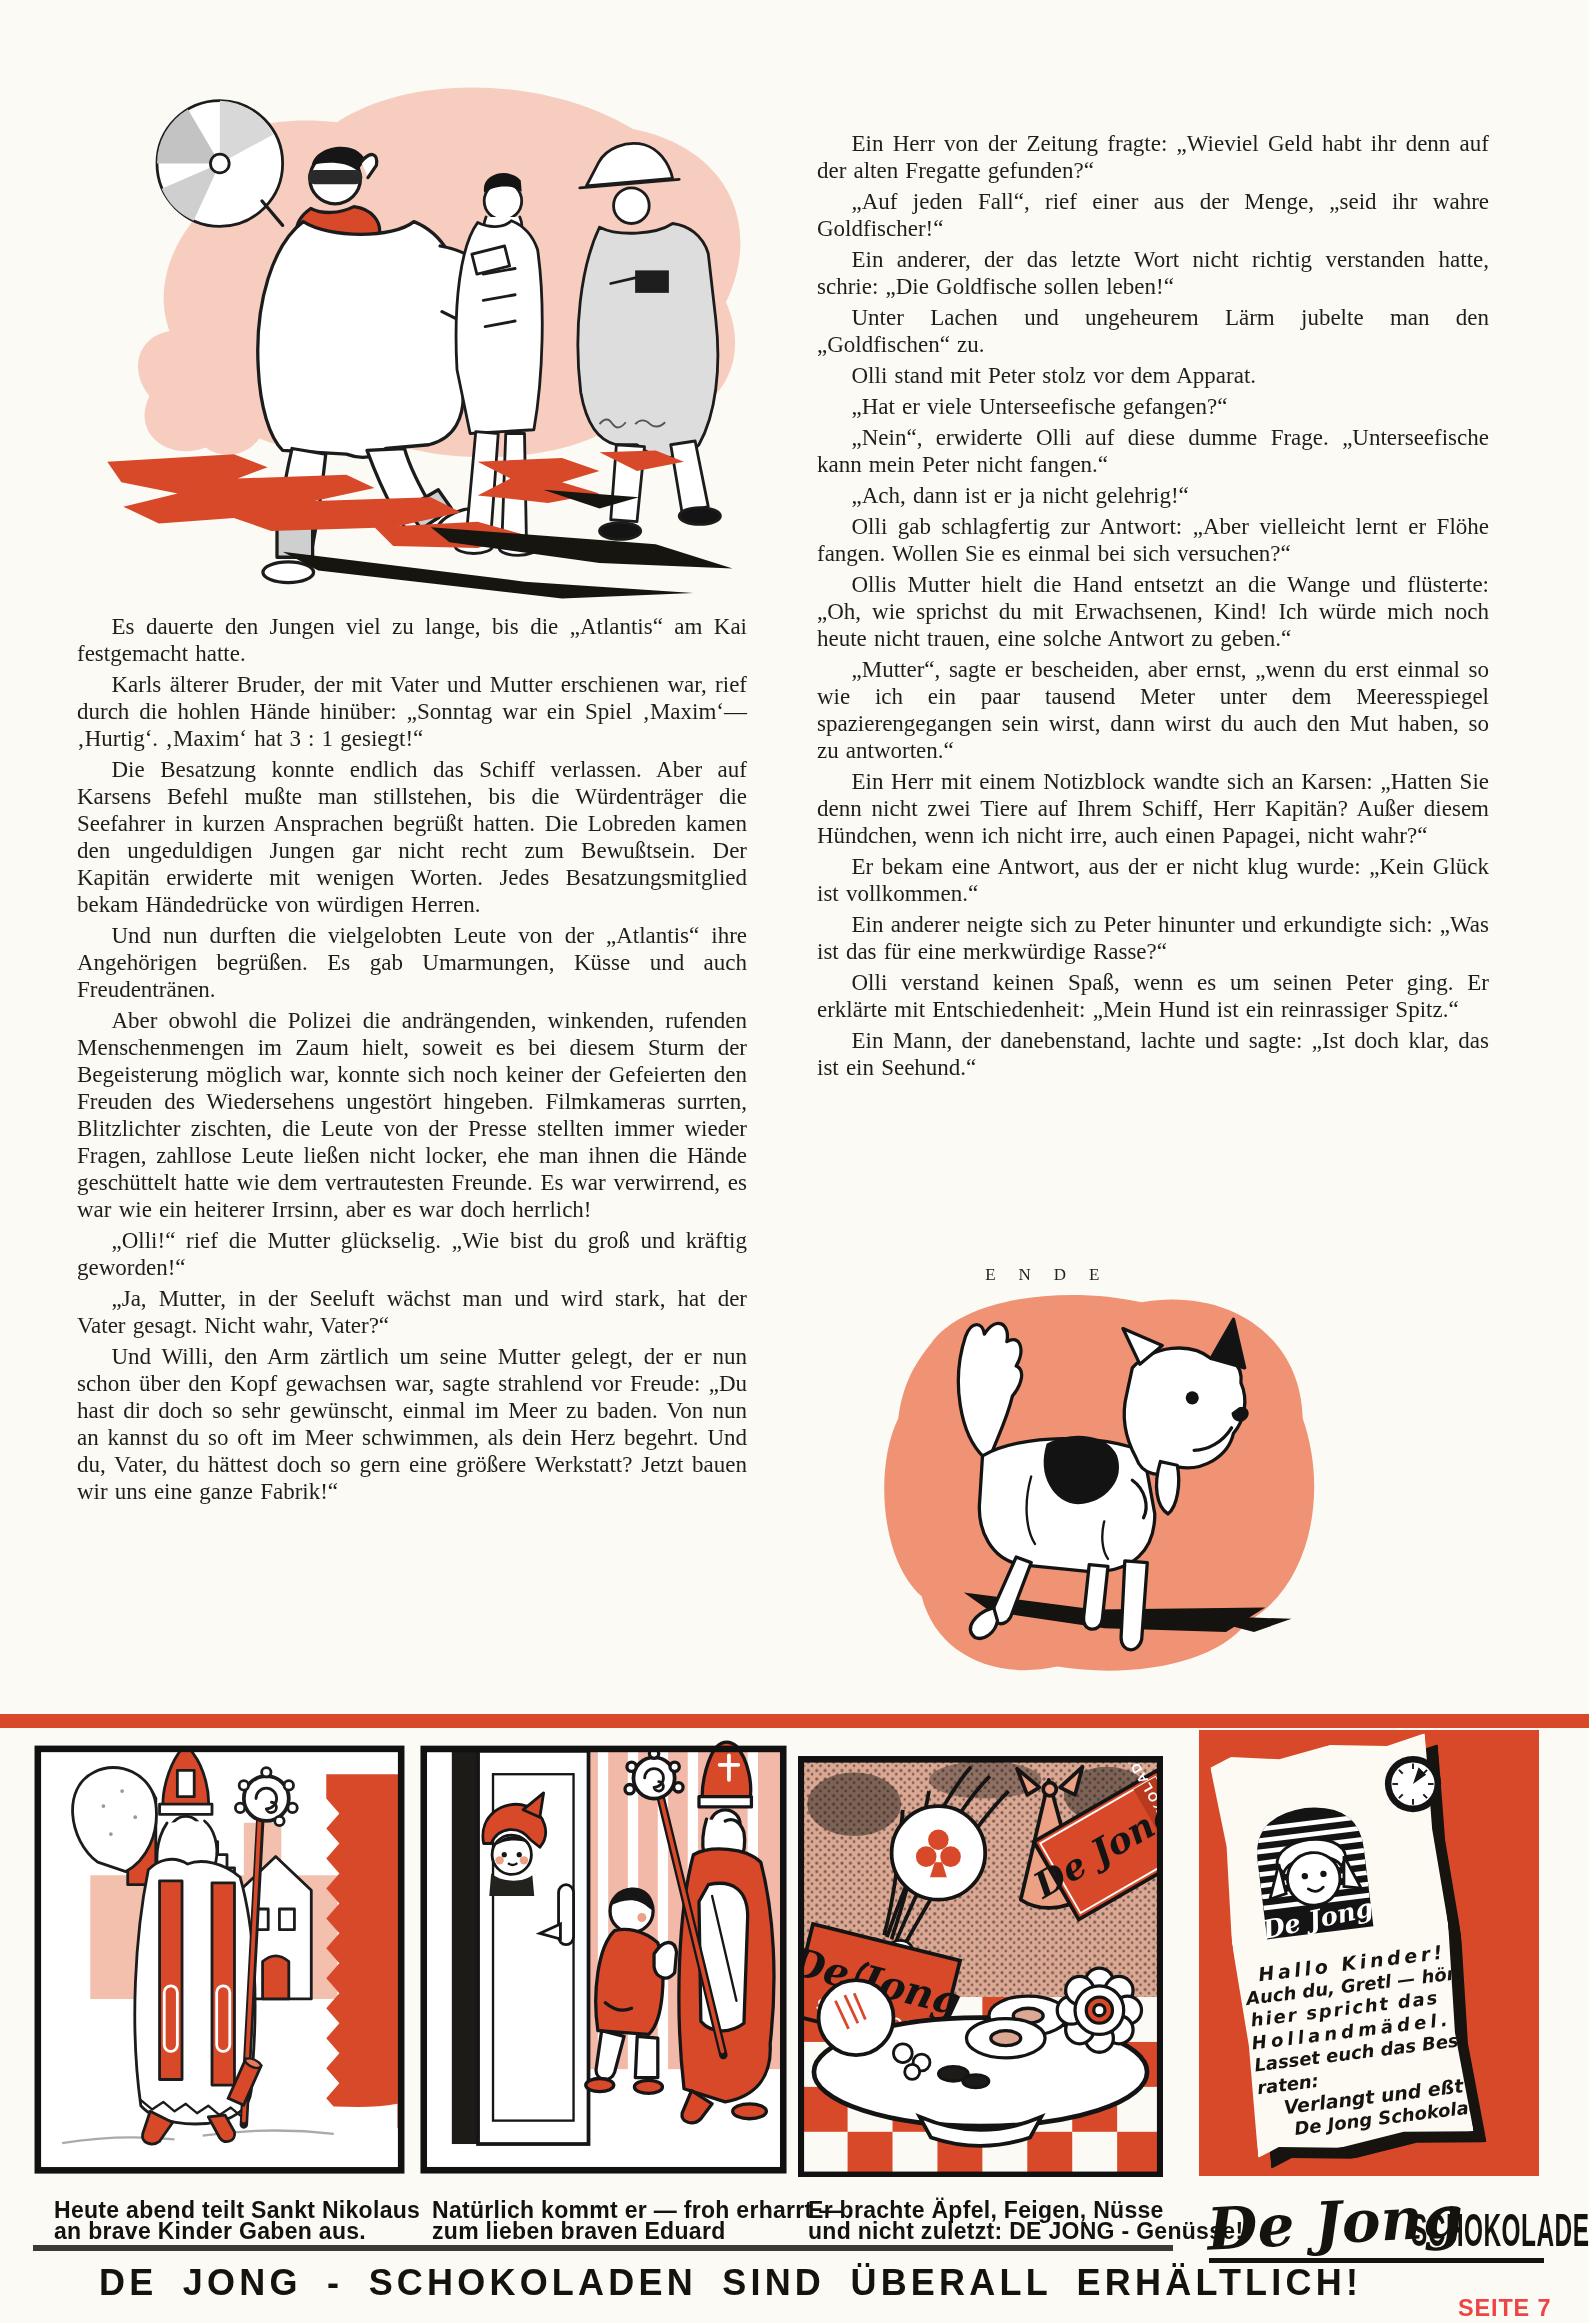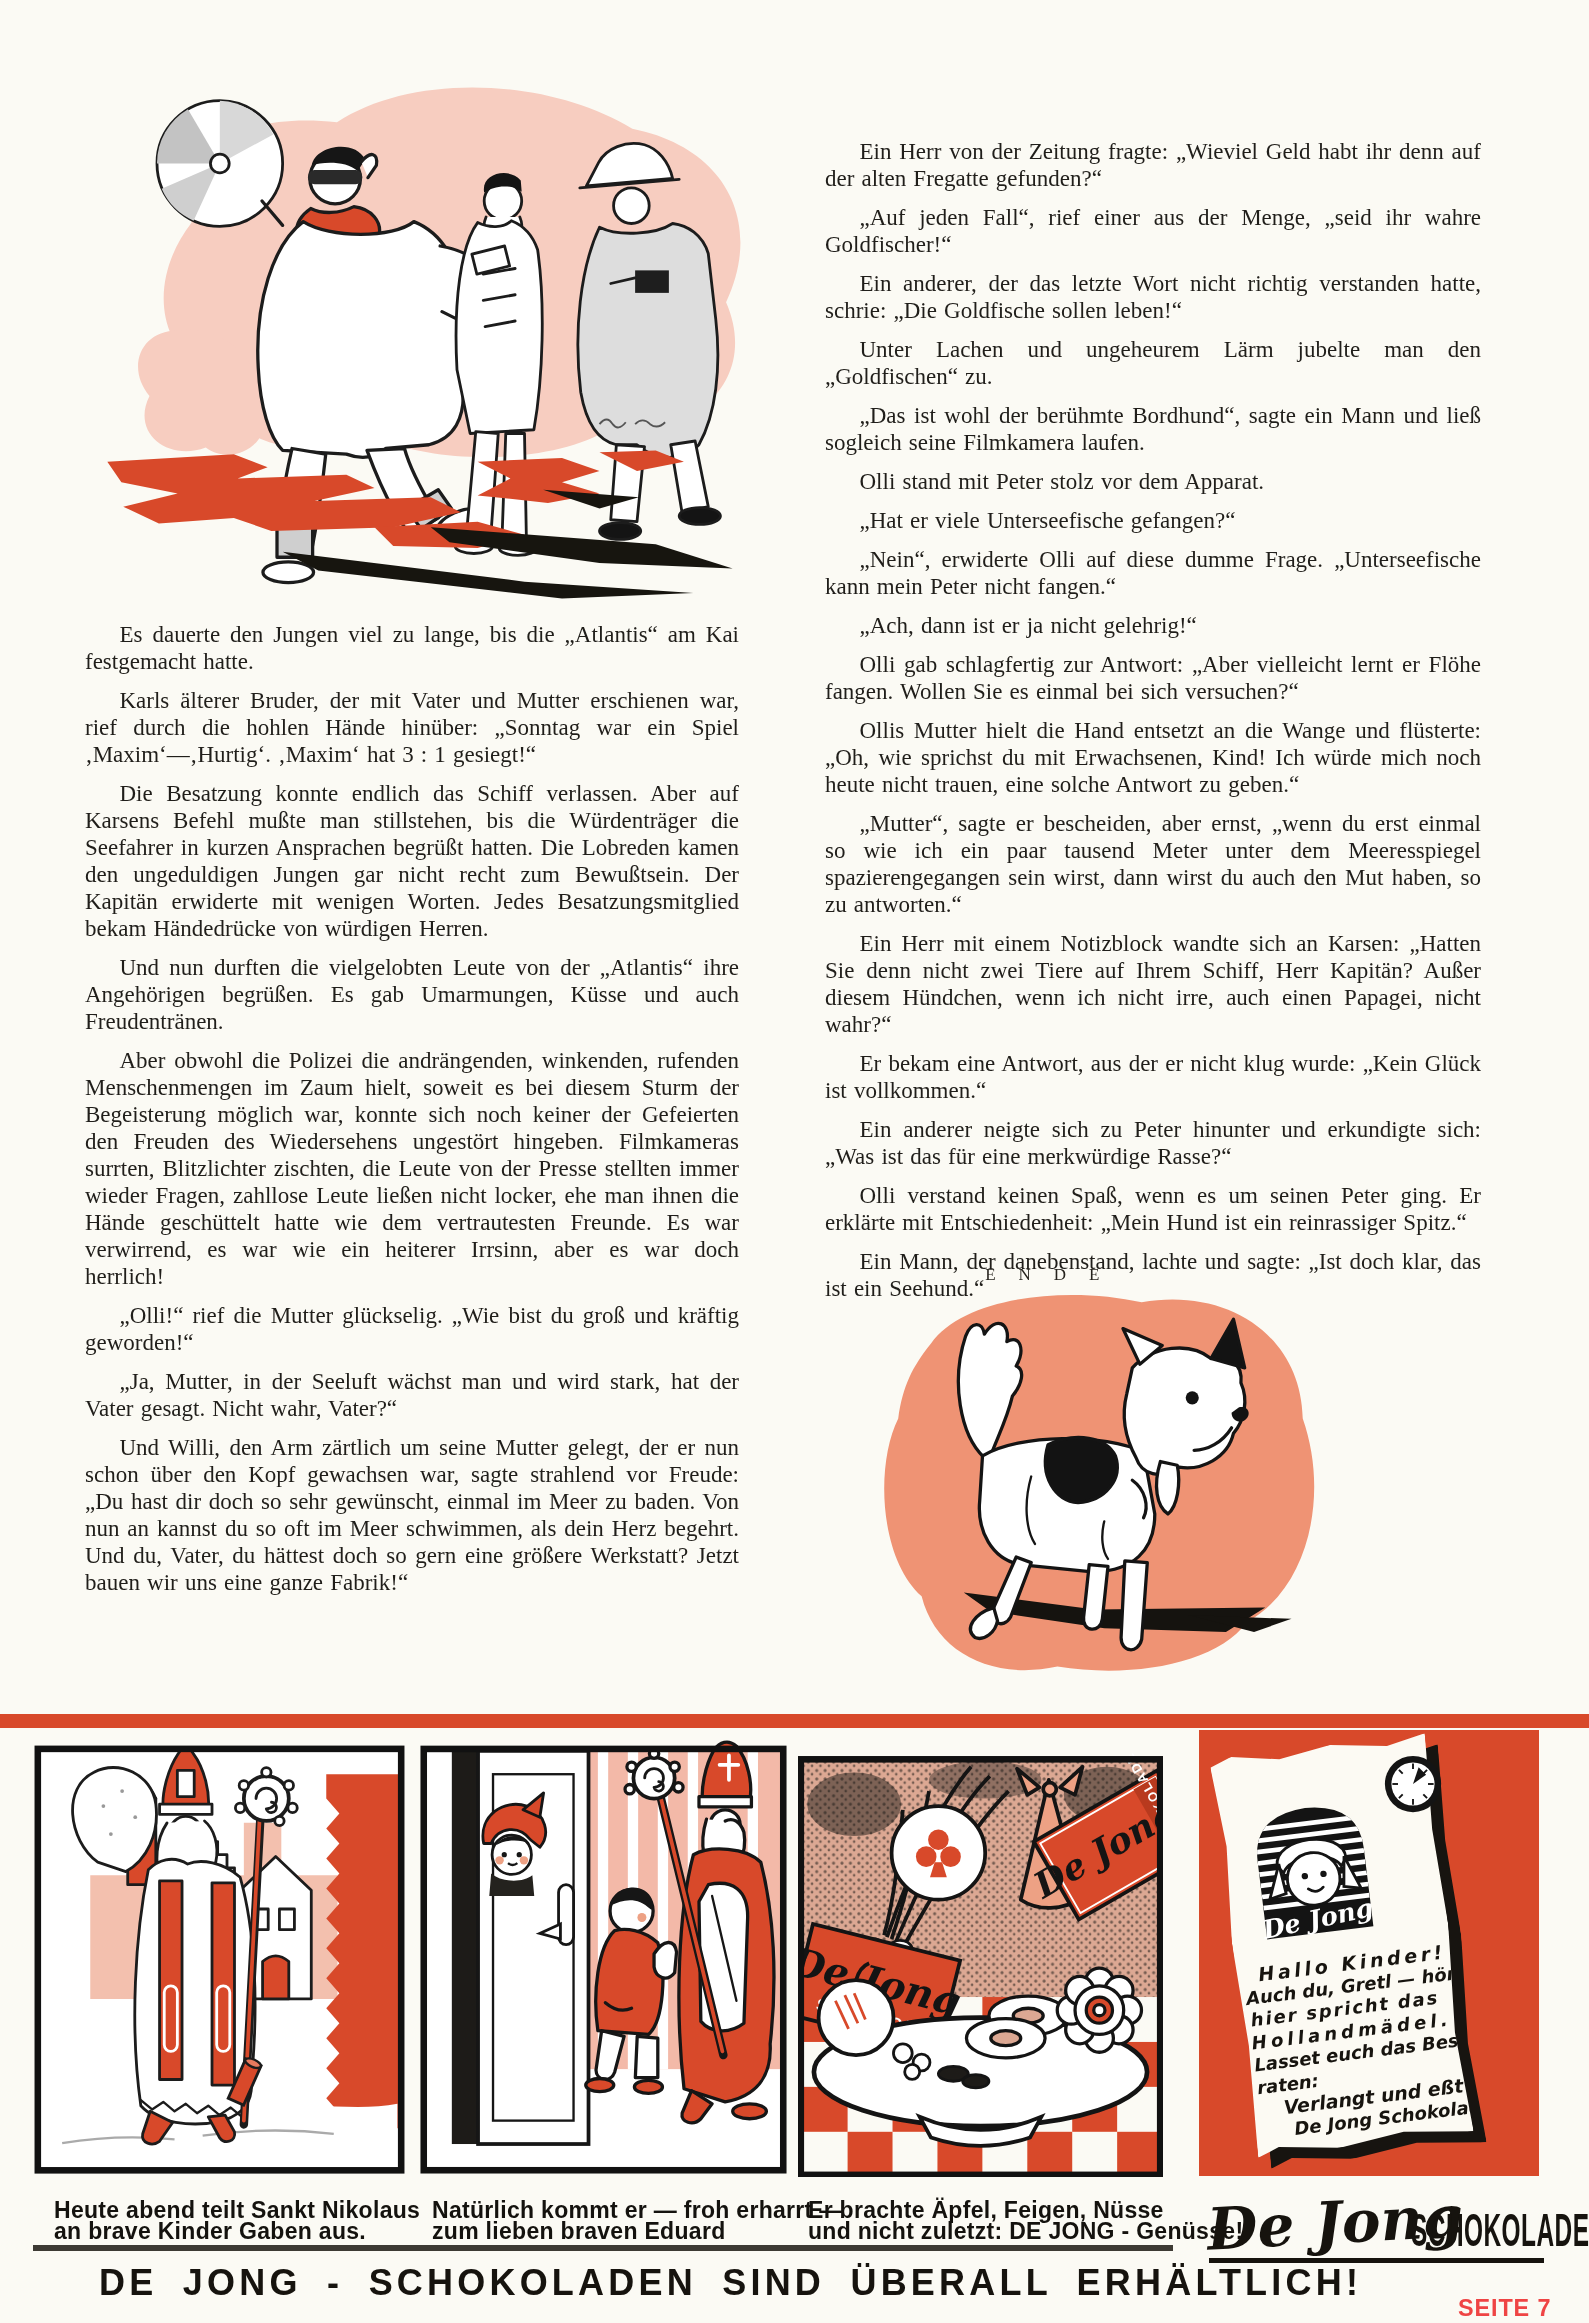--- a/index.html
+++ b/index.html
@@ -3,21 +3,21 @@
 <meta charset="utf-8">
 <style>
   html,body { margin:0; padding:0; background:#8a8a8a; }
   .page {
     position:relative; width:1589px; height:2324px; margin:0 auto;
     background:#fbfaf4; overflow:hidden;
     font-family:"Liberation Serif", serif; color:#201e1a;
   }
   
   .col { position:absolute; text-align:justify; font-size:23px; line-height:27px; word-spacing:1.4px; }
-  .col p { margin:12px; text-indent:1.5em; }
+  .col p { margin:4px; text-indent:1.5em; }
   .left-col  { left:73px;  top:609px; width:678px; }
   .right-col { left:813px; top:126px; width:680px; }
   .the-end { position:absolute; left:813px; top:1265px; width:468px; text-align:center;
              font-size:17px; letter-spacing:0.55em; color:#26231d; }
   
   .illu-top { position:absolute; left:37px; top:20.6px;  width:750px; height:585px; }
   .illu-dog { position:absolute; left:823px; top:1278px; width:525px; height:412px; }
   svg { display:block; }
   
   .ad-band { position:absolute; left:0; top:1714px; width:1589px; height:14px; background:#d8492a; }
@@ -158,21 +158,20 @@
     <p>„Olli!“ rief die Mutter glückselig. „Wie bist du groß und kräftig geworden!“</p>
     <p>„Ja, Mutter, in der Seeluft wächst man und wird stark, hat der Vater gesagt. Nicht wahr, Vater?“</p>
     <p>Und Willi, den Arm zärtlich um seine Mutter gelegt, der er nun schon über den Kopf gewachsen war, sagte strahlend vor Freude: „Du hast dir doch so sehr gewünscht, einmal im Meer zu baden. Von nun an kannst du so oft im Meer schwimmen, als dein Herz begehrt. Und du, Vater, du hättest doch so gern eine größere Werkstatt? Jetzt bauen wir uns eine ganze Fabrik!“</p>
   </div>
 
   <div class="col right-col">
     <p>Ein Herr von der Zeitung fragte: „Wieviel Geld habt ihr denn auf der alten Fregatte gefunden?“</p>
     <p>„Auf jeden Fall“, rief einer aus der Menge, „seid ihr wahre Goldfischer!“</p>
     <p>Ein anderer, der das letzte Wort nicht richtig verstanden hatte, schrie: „Die Goldfische sollen leben!“</p>
     <p>Unter Lachen und ungeheurem Lärm jubelte man den „Goldfischen“ zu.</p>
-    <p>„Das ist wohl der berühmte Bordhund“, sagte ein Mann und ließ sogleich seine Filmkamera laufen.</p>
     <p>Olli stand mit Peter stolz vor dem Apparat.</p>
     <p>„Hat er viele Unterseefische gefangen?“</p>
     <p>„Nein“, erwiderte Olli auf diese dumme Frage. „Unterseefische kann mein Peter nicht fangen.“</p>
     <p>„Ach, dann ist er ja nicht gelehrig!“</p>
     <p>Olli gab schlagfertig zur Antwort: „Aber vielleicht lernt er Flöhe fangen. Wollen Sie es einmal bei sich versuchen?“</p>
     <p>Ollis Mutter hielt die Hand entsetzt an die Wange und flüsterte: „Oh, wie sprichst du mit Erwachsenen, Kind! Ich würde mich noch heute nicht trauen, eine solche Antwort zu geben.“</p>
     <p>„Mutter“, sagte er bescheiden, aber ernst, „wenn du erst einmal so wie ich ein paar tausend Meter unter dem Meeresspiegel spazierengegangen sein wirst, dann wirst du auch den Mut haben, so zu antworten.“</p>
     <p>Ein Herr mit einem Notizblock wandte sich an Karsen: „Hatten Sie denn nicht zwei Tiere auf Ihrem Schiff, Herr Kapitän? Außer diesem Hündchen, wenn ich nicht irre, auch einen Papagei, nicht wahr?“</p>
     <p>Er bekam eine Antwort, aus der er nicht klug wurde: „Kein Glück ist vollkommen.“</p>
     <p>Ein anderer neigte sich zu Peter hinunter und erkundigte sich: „Was ist das für eine merkwürdige Rasse?“</p>

